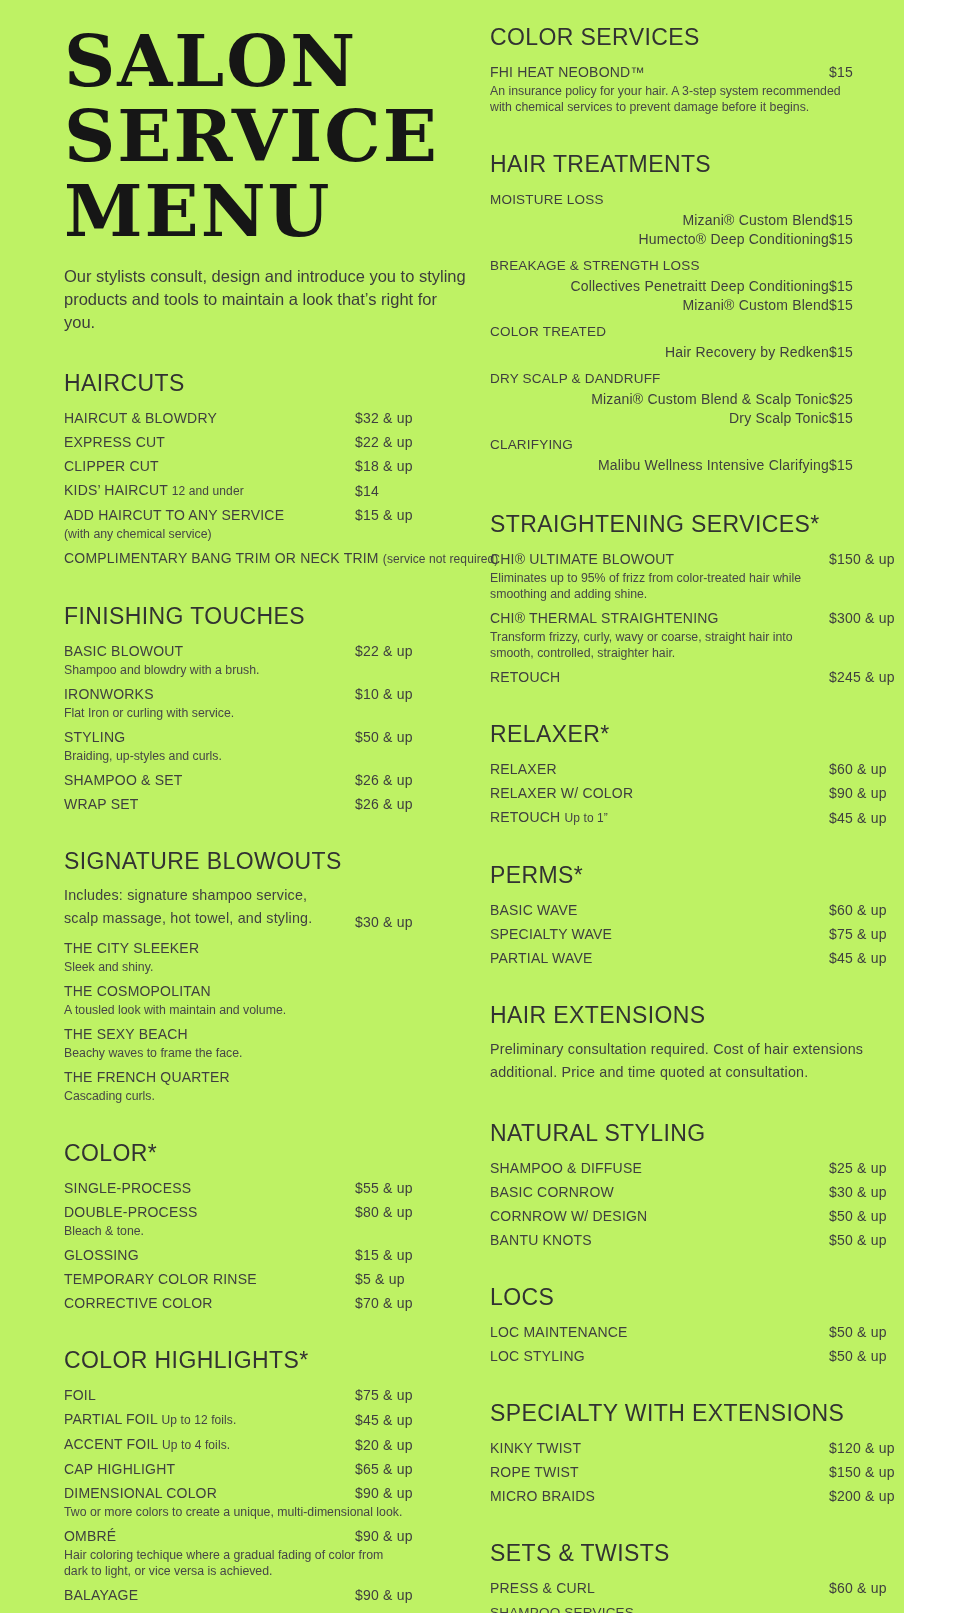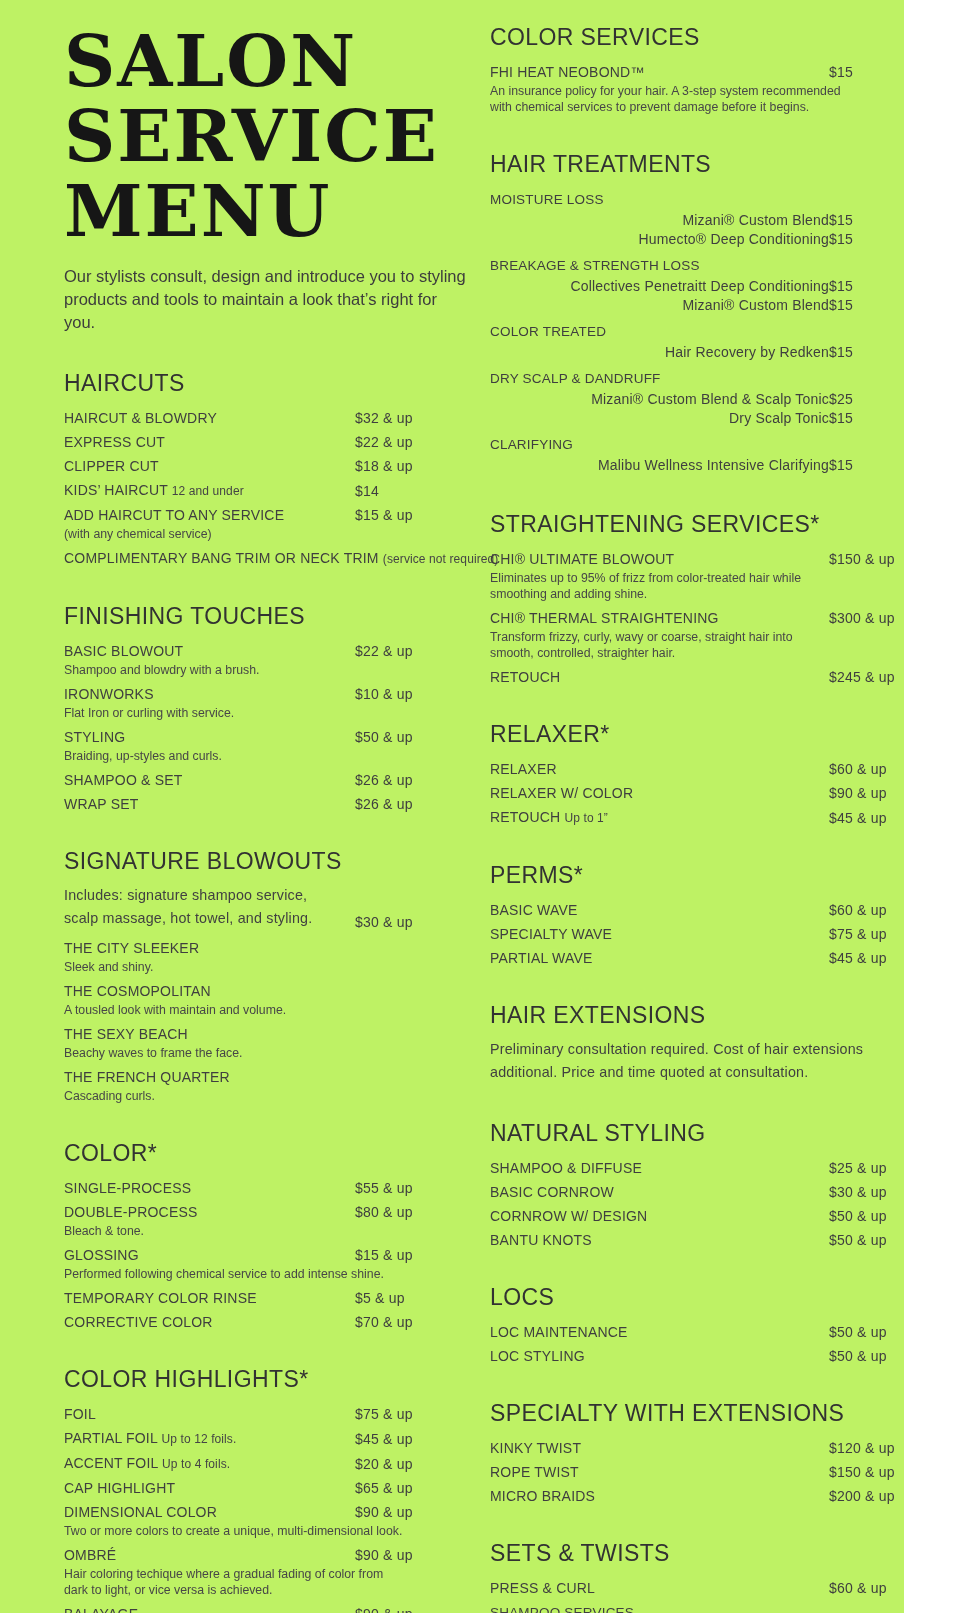--- a/index.html
+++ b/index.html
@@ -176,21 +176,20 @@
                 <div class="item-label"><span class="name-text">DOUBLE-PROCESS</span></div>
                 <div class="item-price">$80 &amp; up</div>
               </div>
               <div class="item-desc">Bleach &amp; tone.</div>
             </div>
             <div class="item">
               <div class="item-row">
                 <div class="item-label"><span class="name-text">GLOSSING</span></div>
                 <div class="item-price">$15 &amp; up</div>
               </div>
-              <div class="item-desc">Performed following chemical service to add intense shine.</div>
             </div>
             <div class="item">
               <div class="item-row">
                 <div class="item-label"><span class="name-text">TEMPORARY COLOR RINSE</span></div>
                 <div class="item-price">$5 &amp; up</div>
               </div>
             </div>
             <div class="item">
               <div class="item-row">
                 <div class="item-label"><span class="name-text">CORRECTIVE COLOR</span></div>

